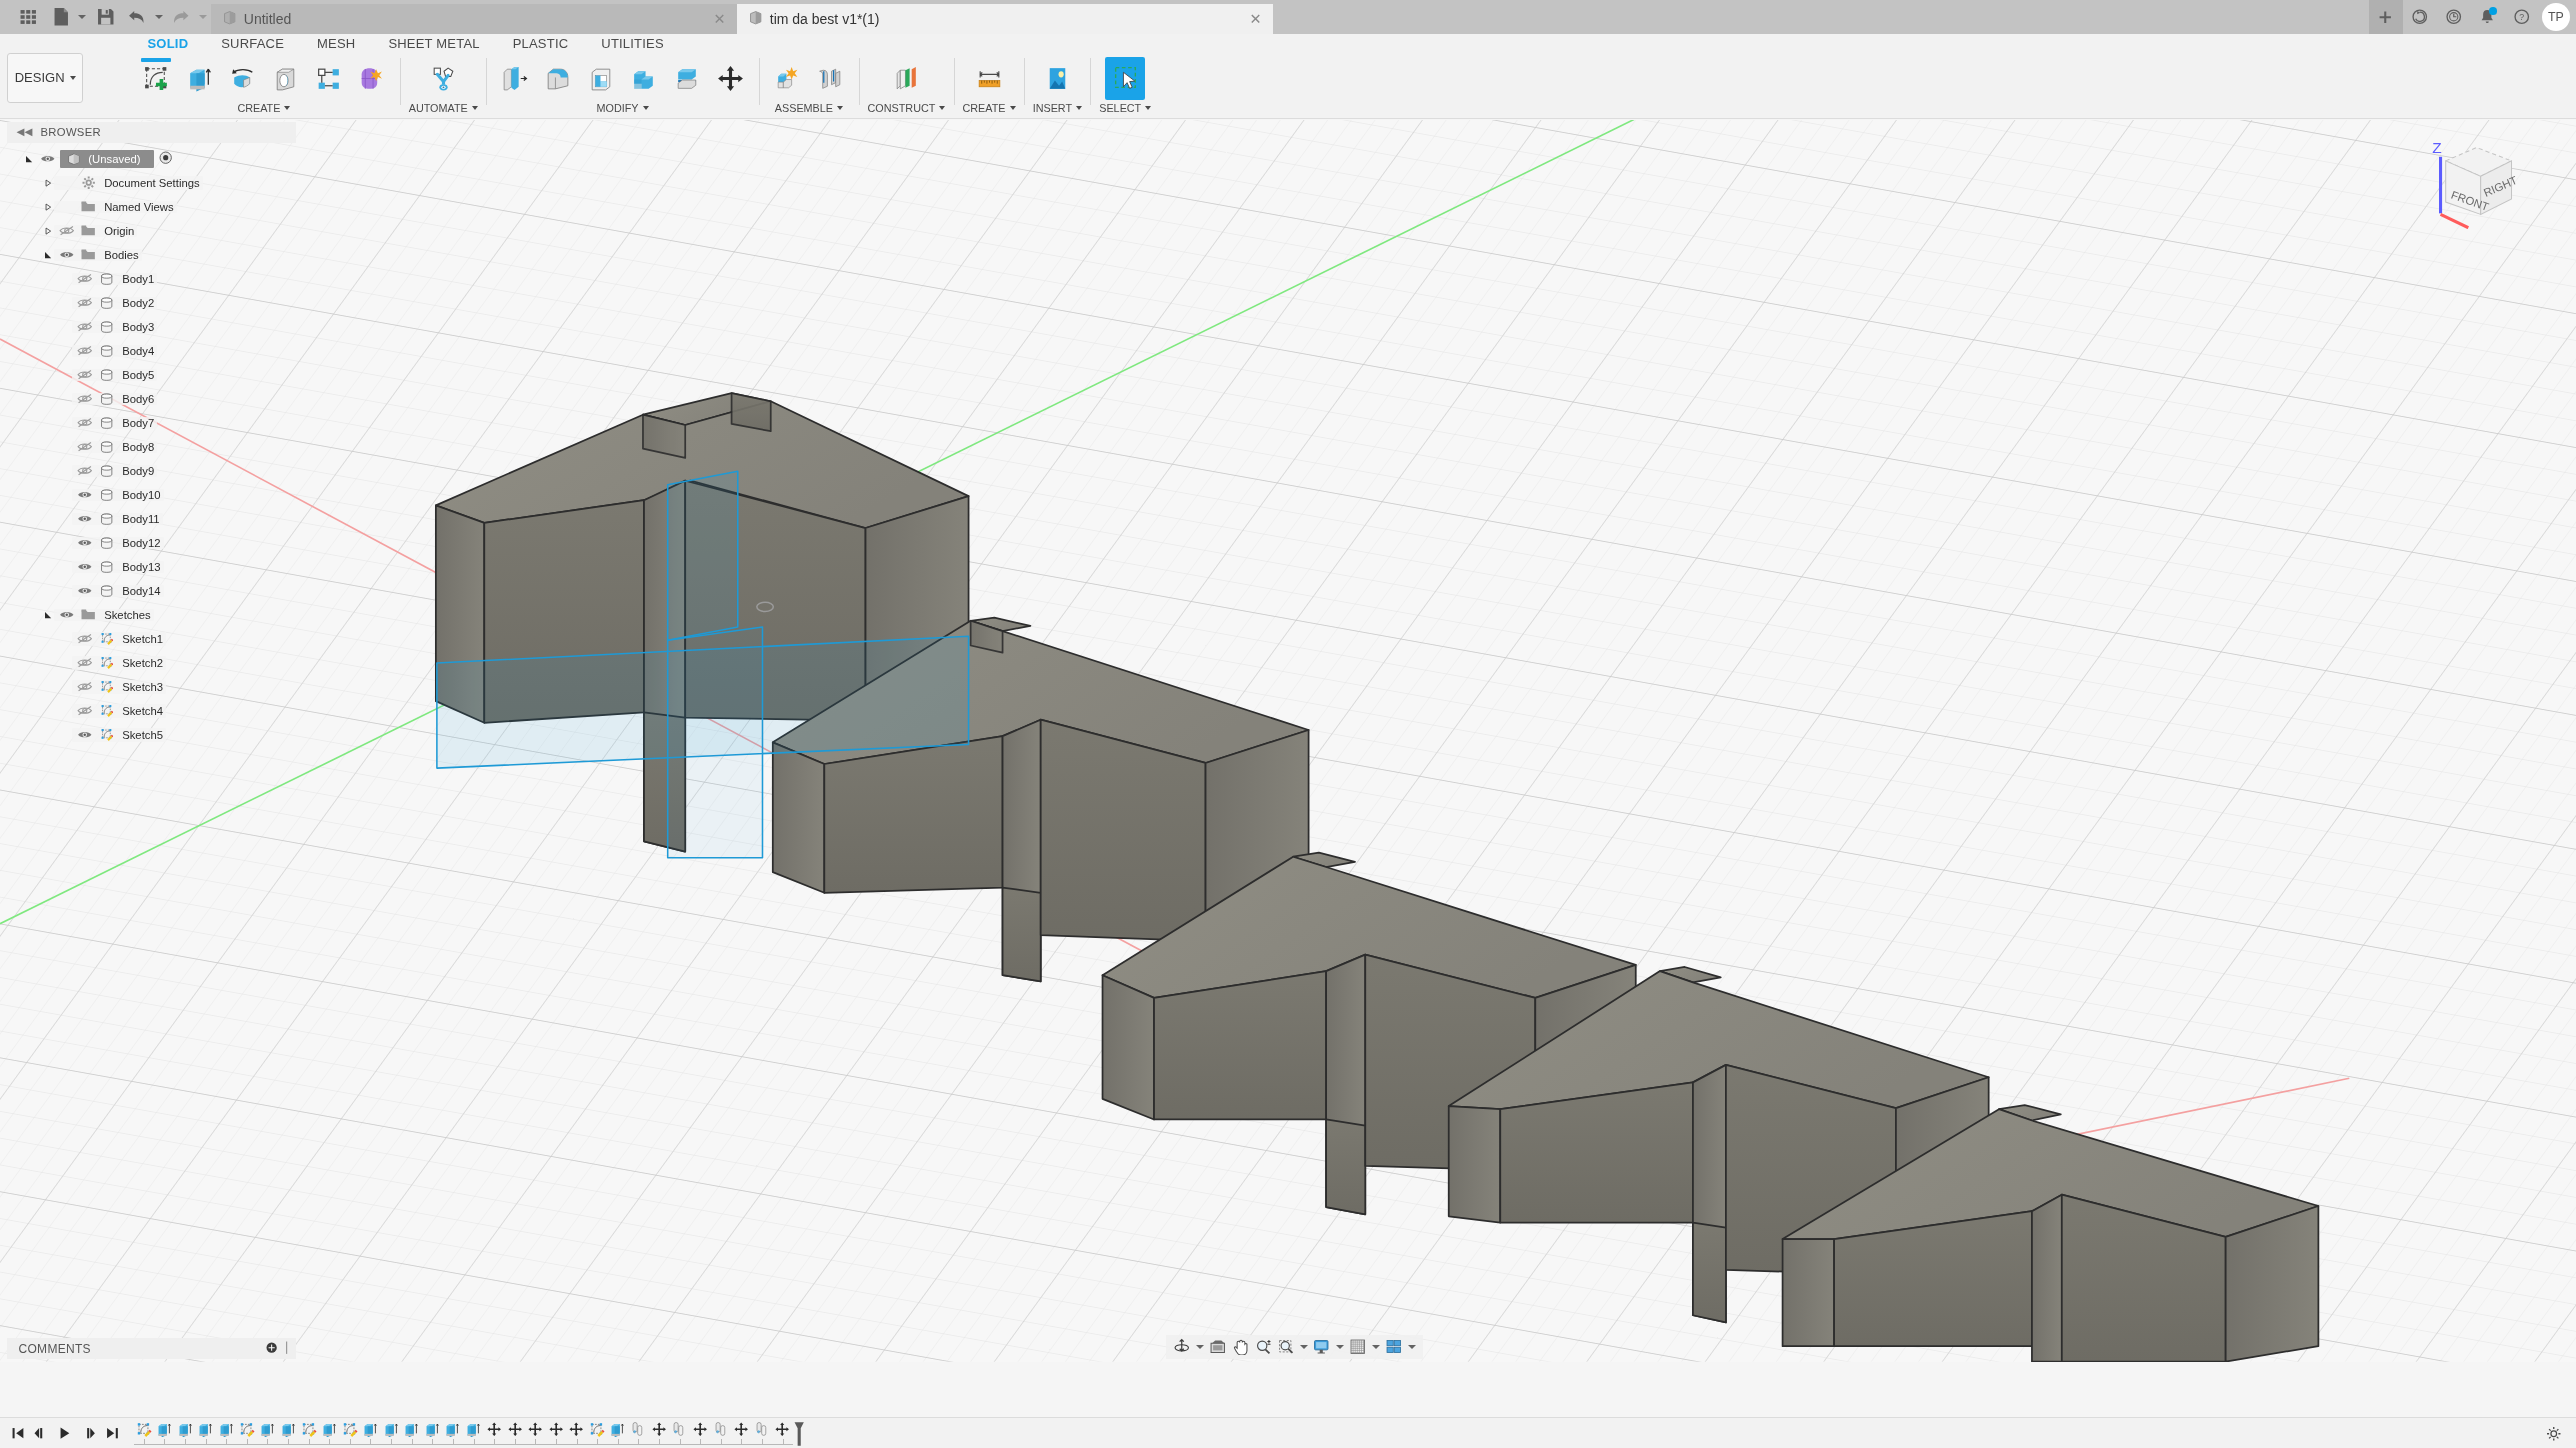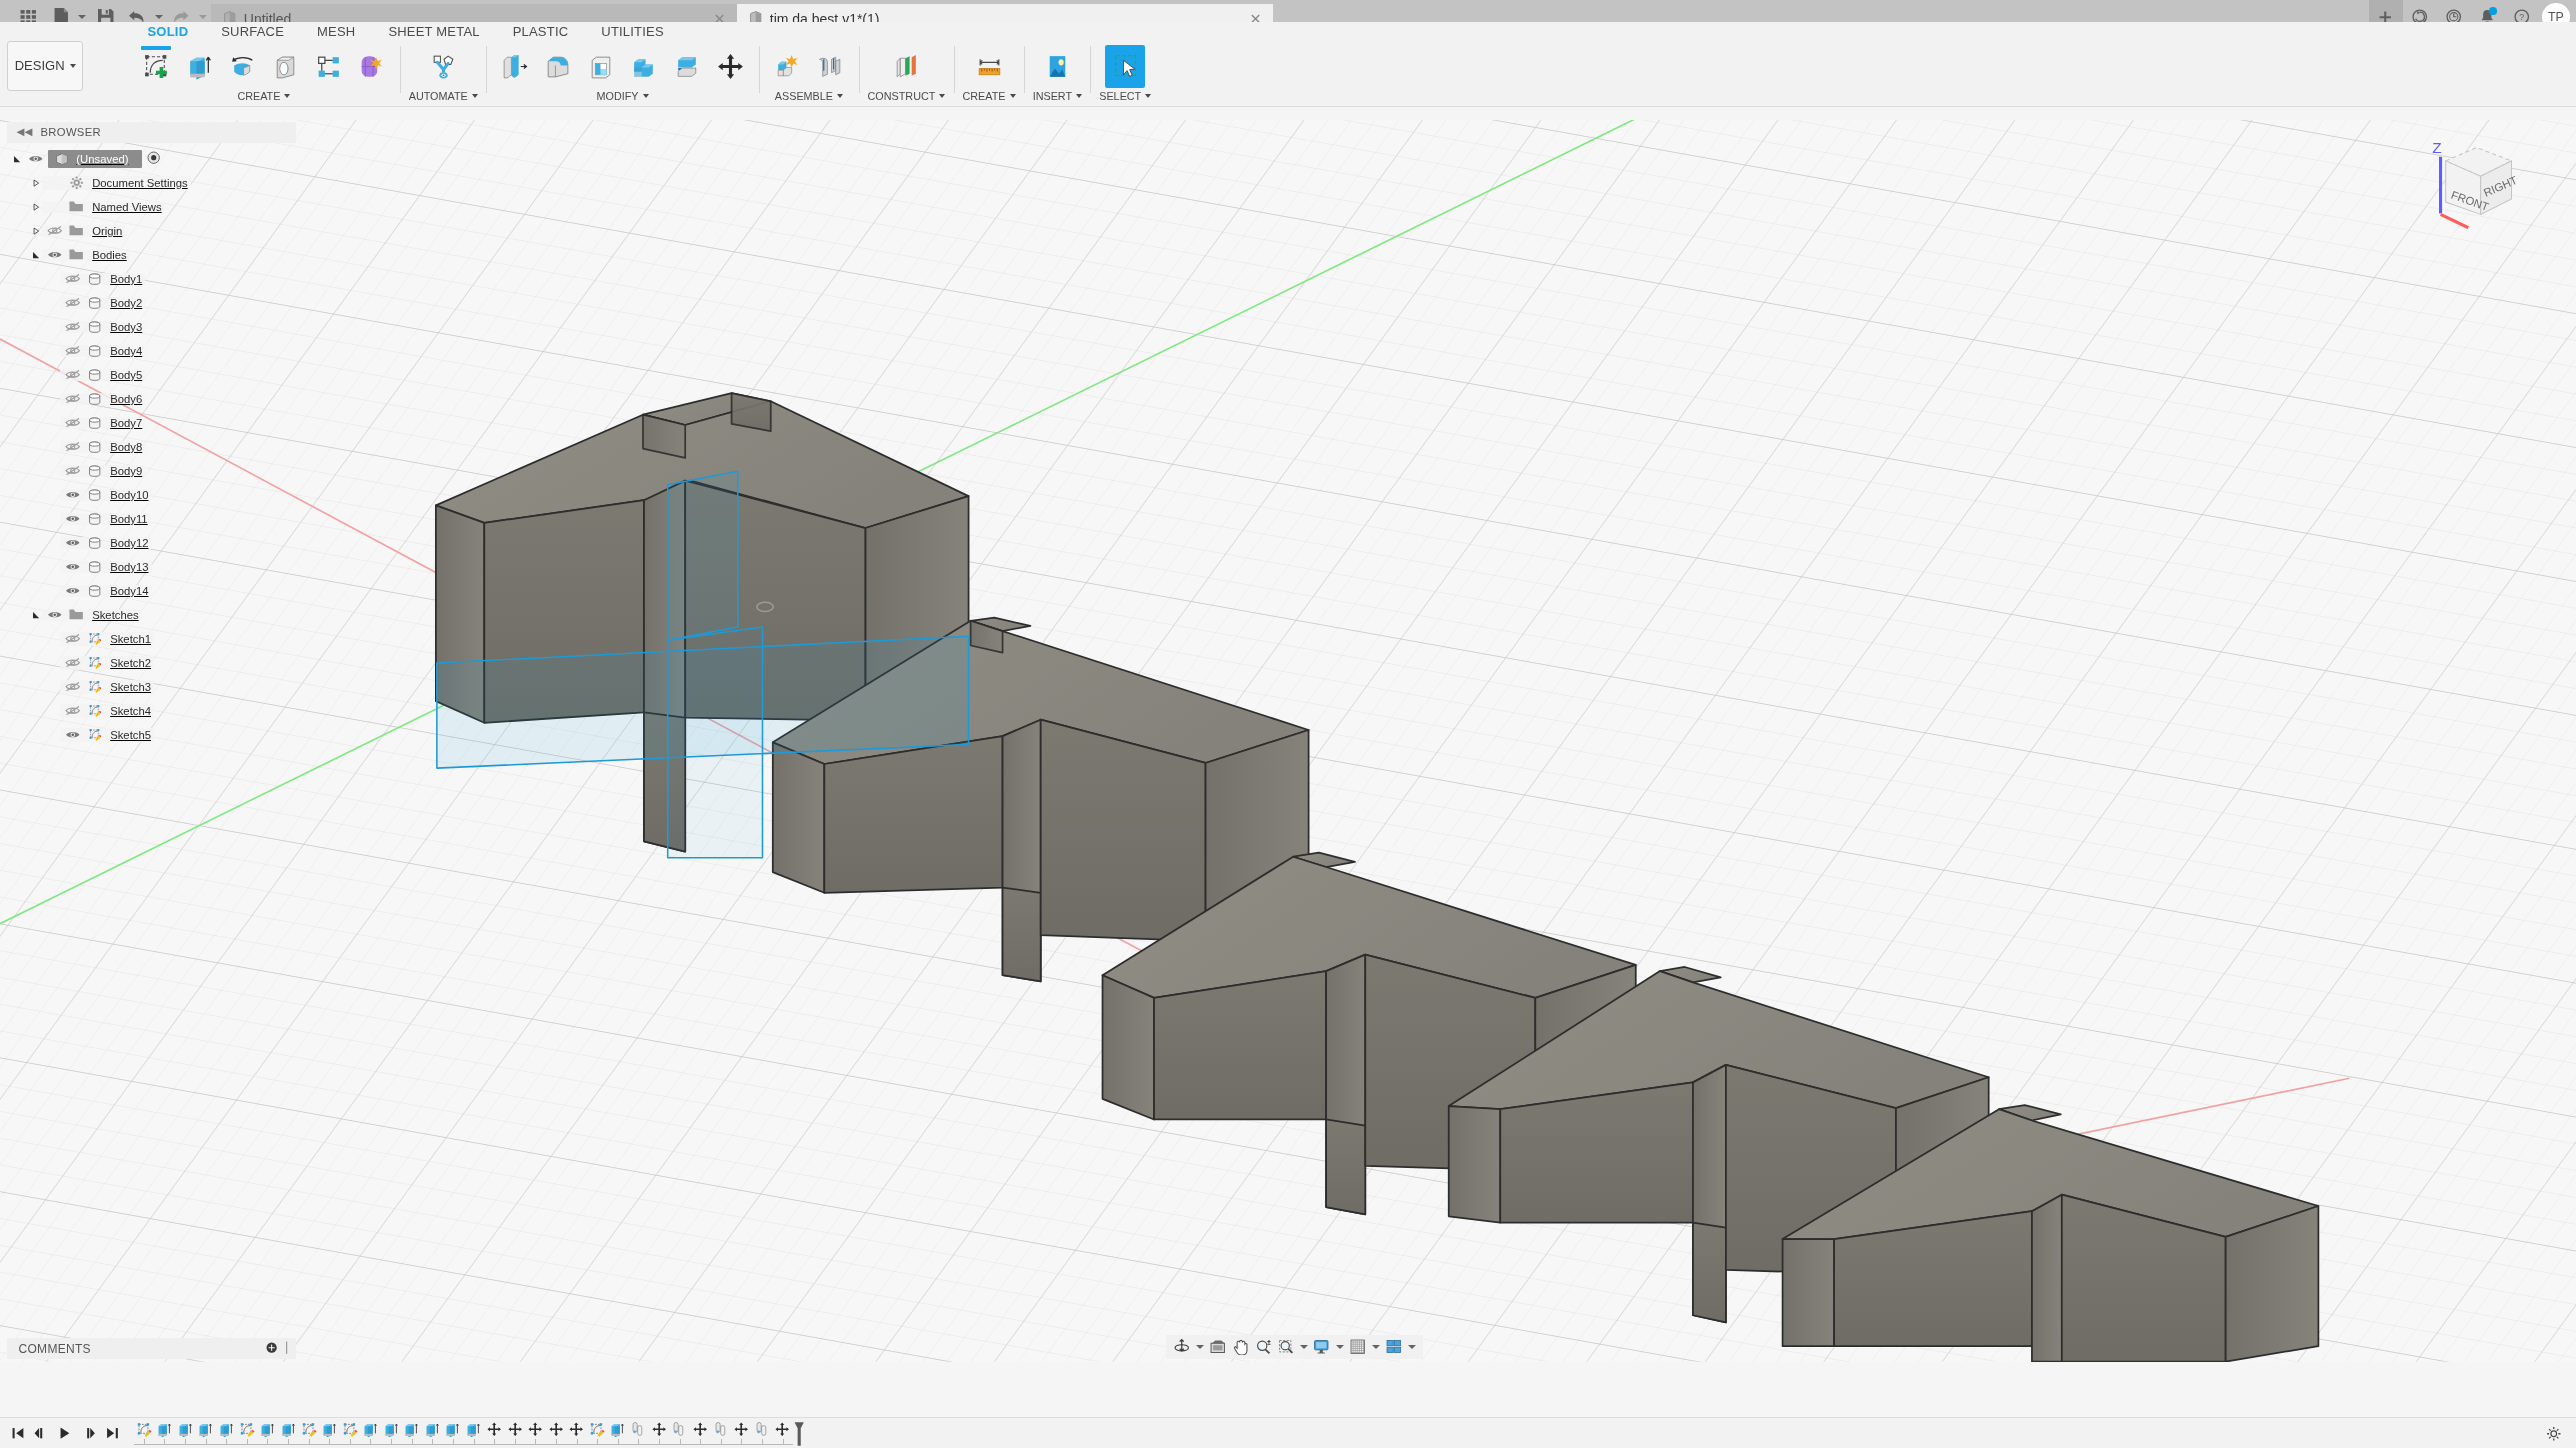--- a/index.html
+++ b/index.html
@@ -43,21 +43,21 @@
   .tb-rbtn.hl { background: #b0b0b0; }
   .avatar {
     width: 28px; height: 28px; border-radius: 50%; background: #ffffff;
     display: flex; align-items: center; justify-content: center;
     font-size: 12.4px; color: #555; margin: 0 6.2px 0 3.1px; cursor: pointer;
   }
   .notif-dot { position: absolute; top: 7.2px; right: 8.2px; width: 7.7px; height: 7.7px; border-radius: 50%; background: #00a0e3; }
 
   
   .ribbon {
-    position: absolute; top: 22px; left: 0; width: 2576px; height: 85px;
+    position: absolute; top: 34px; left: 0; width: 2576px; height: 85px;
     background: #f2f2f2; border-bottom: 0.5px solid #dcdcdc;
   }
   .ribbon-tabs { position: absolute; top: 0; left: 131px; height: 18.5px; display: flex; align-items: center; gap: 0; }
   .rtab { font-size: 13px; color: #4a4a4a; padding: 0 16.5px; cursor: pointer; letter-spacing: 0.2px; white-space: nowrap; }
   .rtab.active { color: #1aa3e8; font-weight: bold; }
 
   .design-btn {
     position: absolute; left: 7.2px; top: 18.5px; width: 76px; height: 50px;
     border: 0.5px solid #d0d0d0; border-radius: 3.1px; background: #f7f7f7;
     display: flex; align-items: center; justify-content: center; gap: 5.2px; cursor: pointer;
@@ -78,21 +78,21 @@
   .pdiv { width: 0.5px; background: #d6d6d6; margin: 5.2px 3.1px 13.4px 3.1px; }
 
   
   .browser-header {
     position: absolute; left: 7.2px; top: 122px; width: 289px; height: 20.6px;
     background: #efefef; display: flex; align-items: center; gap: 8.2px; padding-left: 9.3px;
   }
   .browser-title { font-size: 11.3px; color: #555; letter-spacing: 0.3px; }
   .collapse-ic { color: #777; font-size: 10.3px; cursor: pointer; line-height: 1; }
 
-  .tree { position: absolute; left: 3px; top: 147px; width: 309px; text-decoration: underline; }
+  .tree { position: absolute; left: 15px; top: 147px; width: 309px; }
   .node { display: flex; align-items: center; height: 24px; font-size: 11.3px; color: #2b2b2b; white-space: nowrap; }
   .node .twisty { width: 13.4px; display: flex; align-items: center; justify-content: center; cursor: pointer; }
   .node .eye { width: 24px; display: flex; align-items: center; justify-content: center; cursor: pointer; }
   .node .nicon { width: 20.6px; display: flex; align-items: center; justify-content: center; }
   .node .nlabel { padding: 2.1px 5.2px; background: rgba(243,243,243,0.82); border-radius: 1px; }
   .node.root .nlabel { background: #8c8c8c; color: #fff; padding: 2.6px 13.4px 2.6px 7.2px; }
   .node .radio { margin-left: 5.2px; cursor: pointer; }
   .node .rowbg { display: flex; align-items: center; background: rgba(243,243,243,0.82); border-radius: 1px; padding-right: 3.1px; }
 
   

